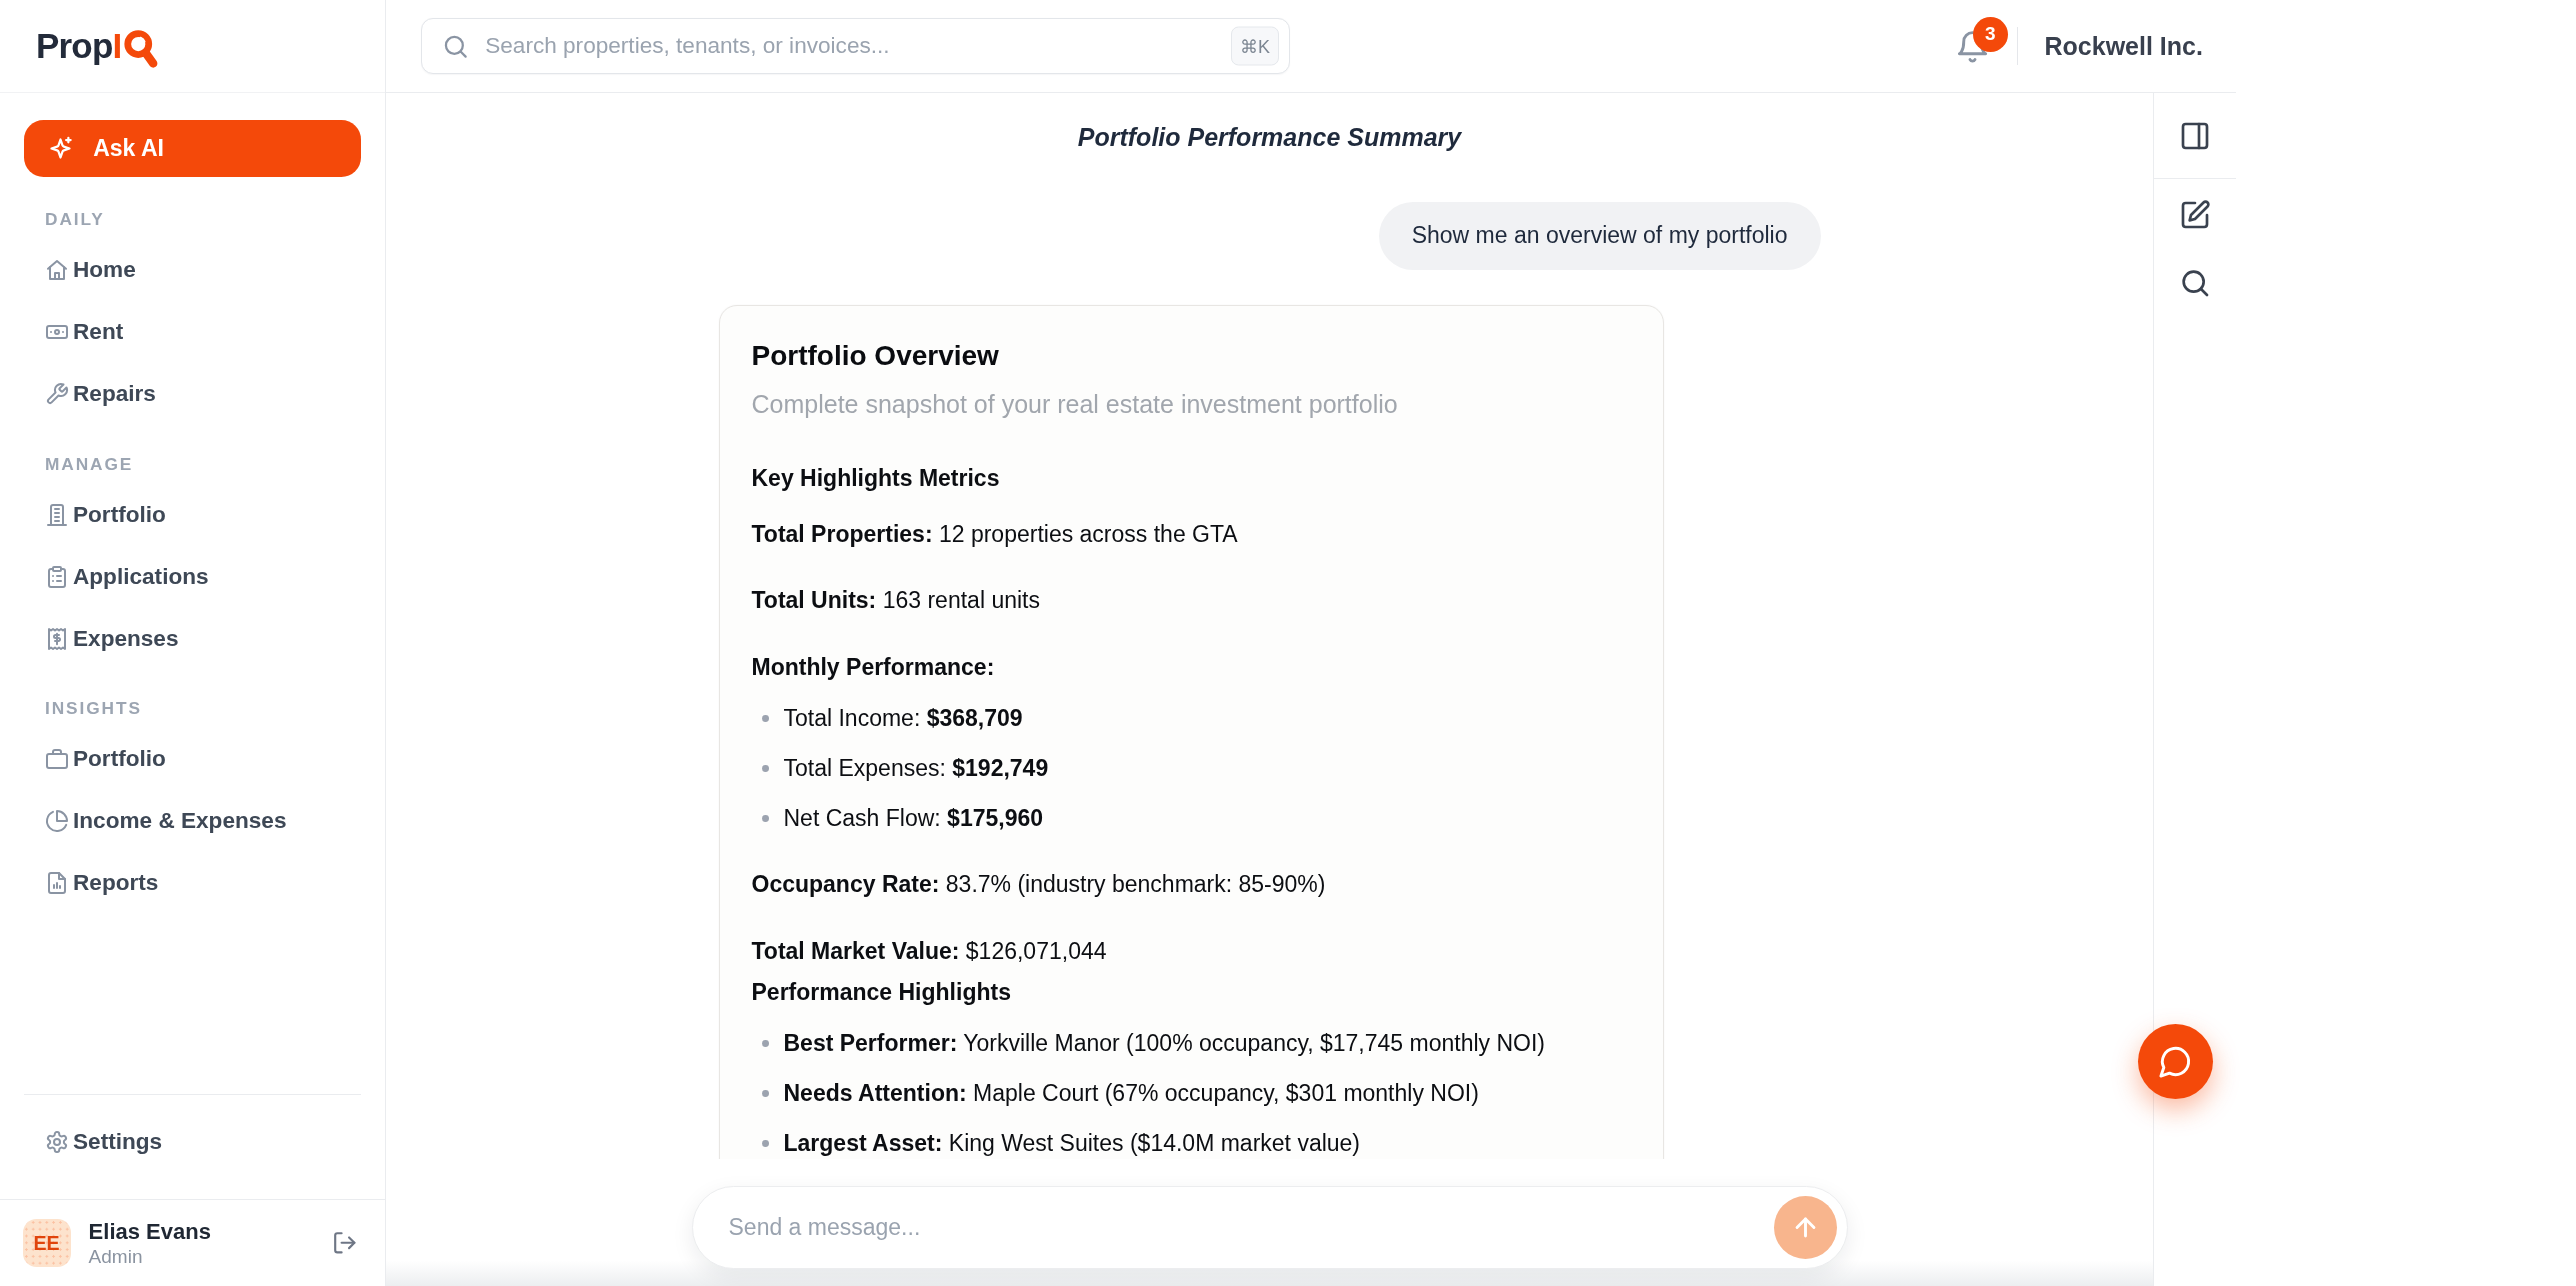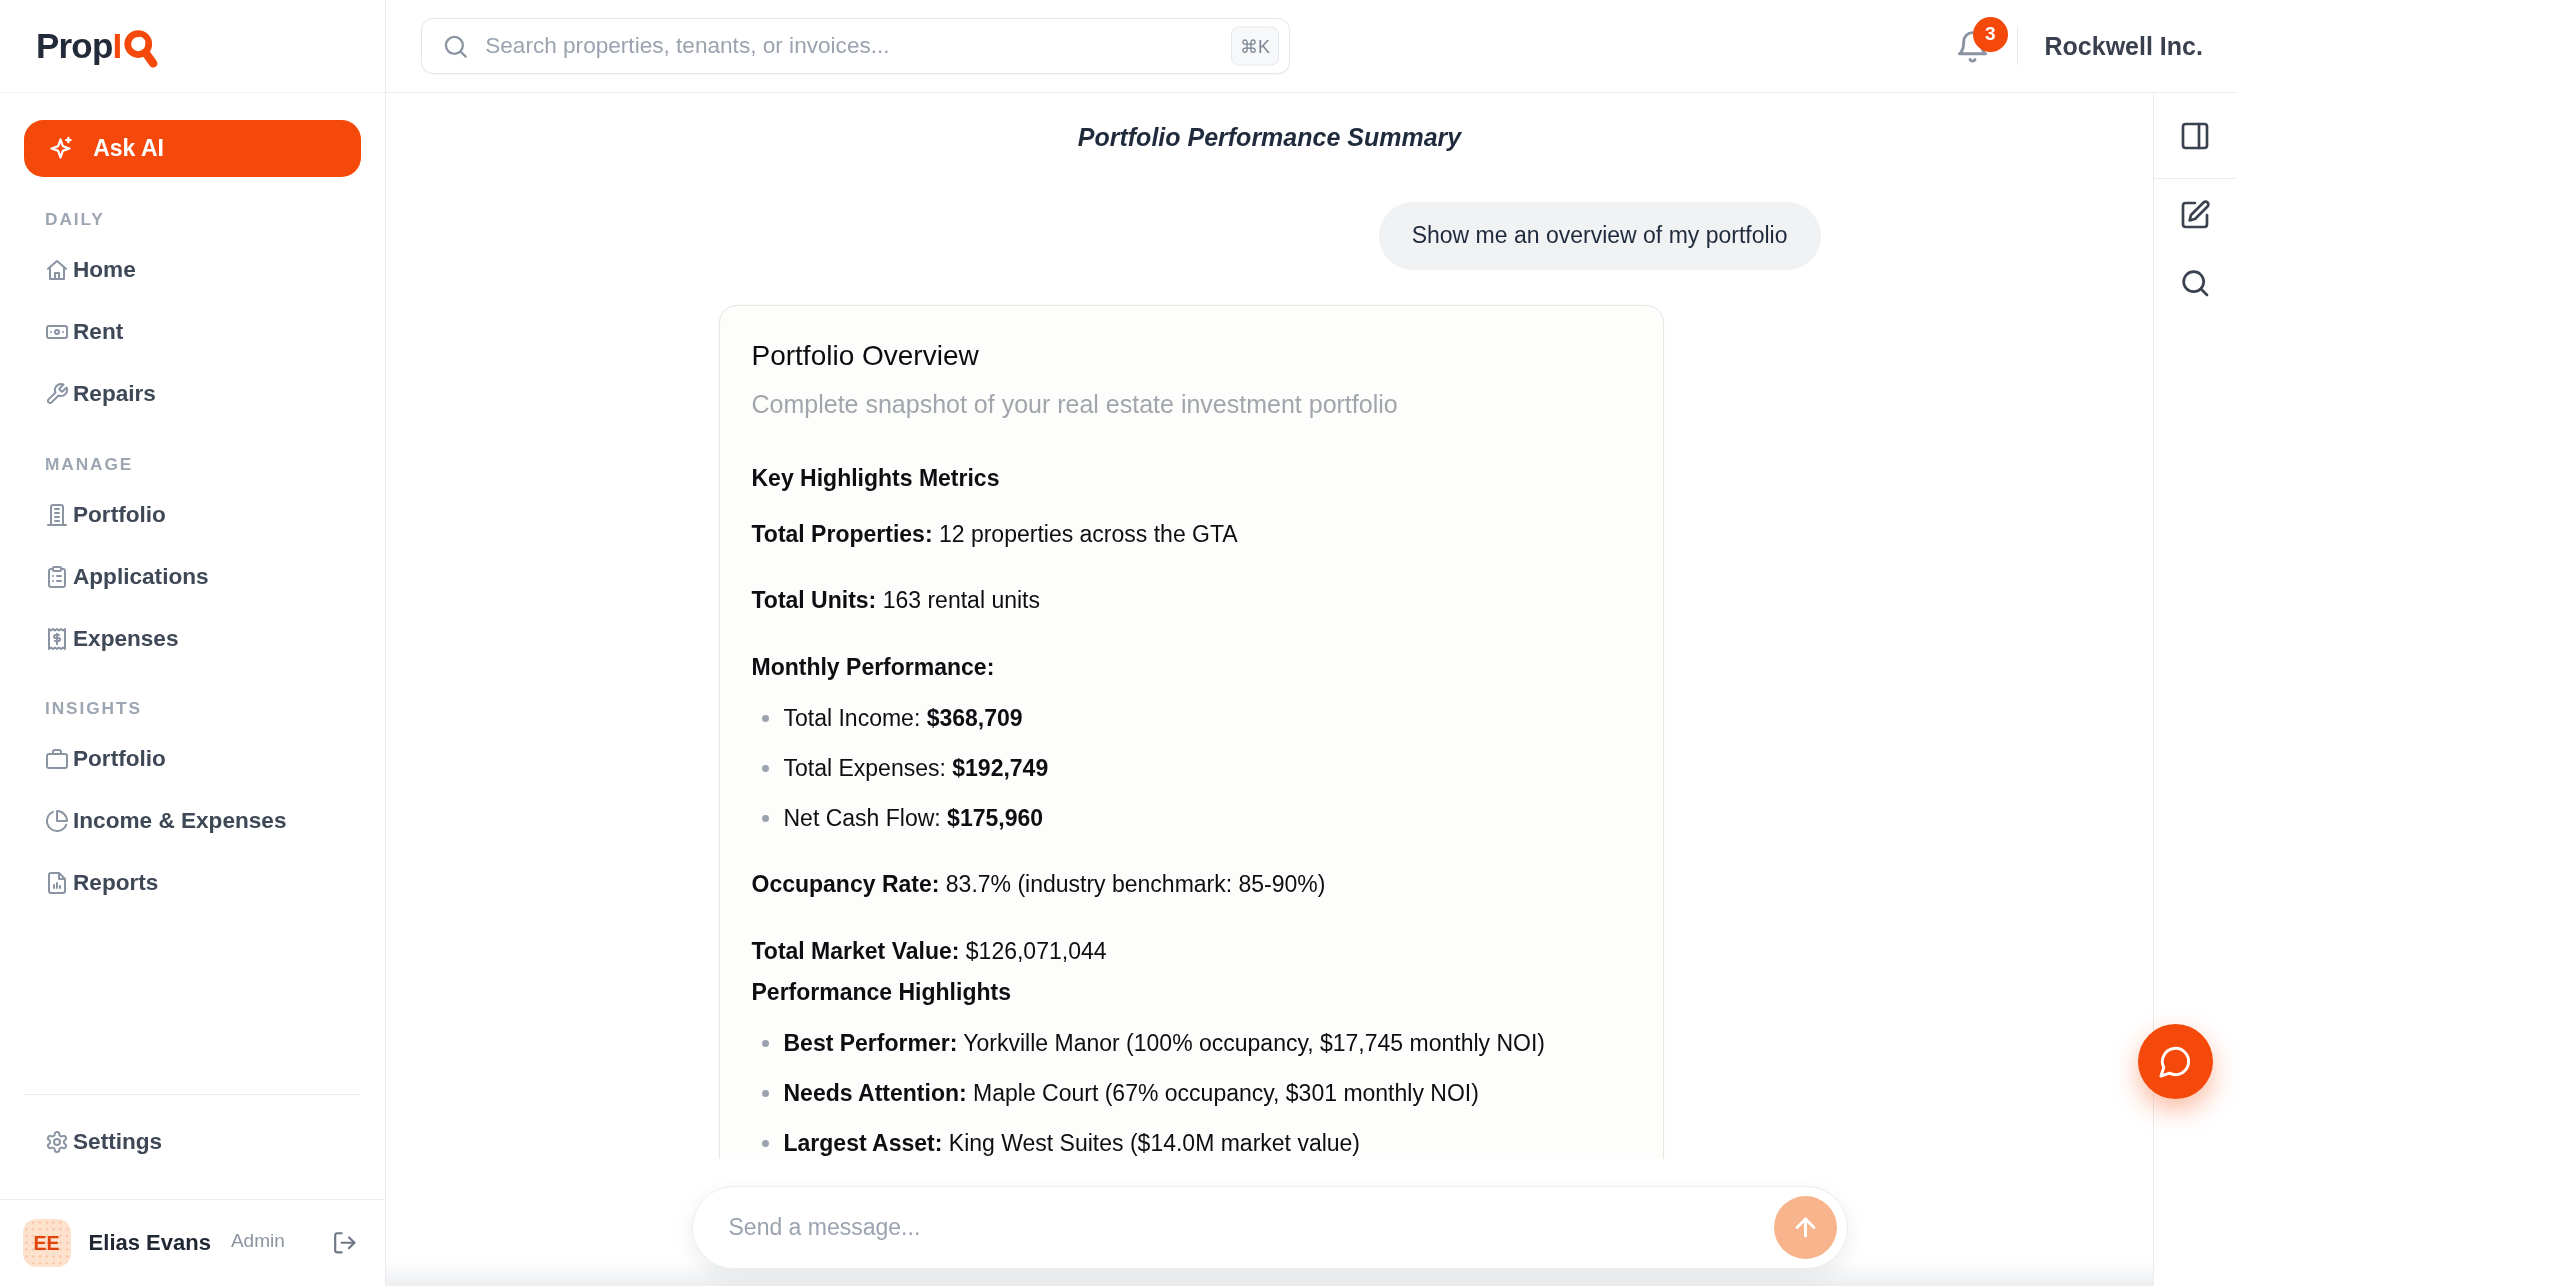--- a/index.html
+++ b/index.html
@@ -54,21 +54,21 @@
     display: flex; align-items: center; padding: 0 27px 0 22.6px; gap: 18px;
   }
   .avatar {
     width: 48px; height: 48px; border-radius: 13.6px; flex: 0 0 48px;
     background-color: #FDE3CD;
     background-image: radial-gradient(rgba(244,73,10,.22) 1.1px, transparent 1.2px);
     background-size: 6.8px 6.8px;
     display: flex; align-items: center; justify-content: center;
     font-size: 19.6px; font-weight: 800; color: #E0440C;
   }
-  .user-meta { display: flex; flex-direction: row; gap: 20px; }
+  .user-meta { display: flex; flex-direction: column; gap: 1px; }
   .user-name { font-size: 22px; font-weight: 700; color: #1F2733; }
   .user-role { font-size: 19px; color: #8A93A0; }
   .logout-btn { margin-left: auto; background: none; border: none; cursor: pointer; color: #6E7685; }
   .logout-btn svg { width: 25.6px; height: 25.6px; }
 
   
   .topbar {
     position: absolute; left: 386px; right: 0; top: 0; height: 93px;
     background: #fff; border-bottom: 0.8px solid #EAECEF;
     display: flex; align-items: center; padding: 0 22.6px 0 35px;
@@ -131,21 +131,21 @@
     font-size: 23px; color: #1F2A3C;
   }
 
   .ai-card {
     margin-top: 35px; width: 945px;
     background: #FDFDFC; border: 0.8px solid #E8E6E3; border-radius: 18px;
     box-shadow: 0 0.8px 2.3px rgba(0,0,0,.04);
     padding: 32px 35px 45px 32px;
     font-size: 23px; line-height: 1.32; color: #0C0E12;
   }
-  .card-title { font-size: 28px; font-weight: 400; color: #0A0C10; }
+  .card-title { font-size: 28px; font-weight: 700; color: #0A0C10; }
   .card-subtitle { margin-top: 13.6px; font-size: 25px; color: #A1A6AD; }
   .card-heading { margin-top: 42px; font-weight: 700; }
   .card-para { margin-top: 25.6px; }
   .card-para.mt-lg { margin-top: 36px; }
   .card-heading.tight { margin-top: 10.5px; }
   .b { font-weight: 700; }
   .card-bullets { list-style: none; margin-top: 21px; }
   .card-bullets li { position: relative; padding-left: 32px; margin-top: 19.6px; }
   .card-bullets li::before {
     content: ""; position: absolute; left: 10.5px; top: 12px;

